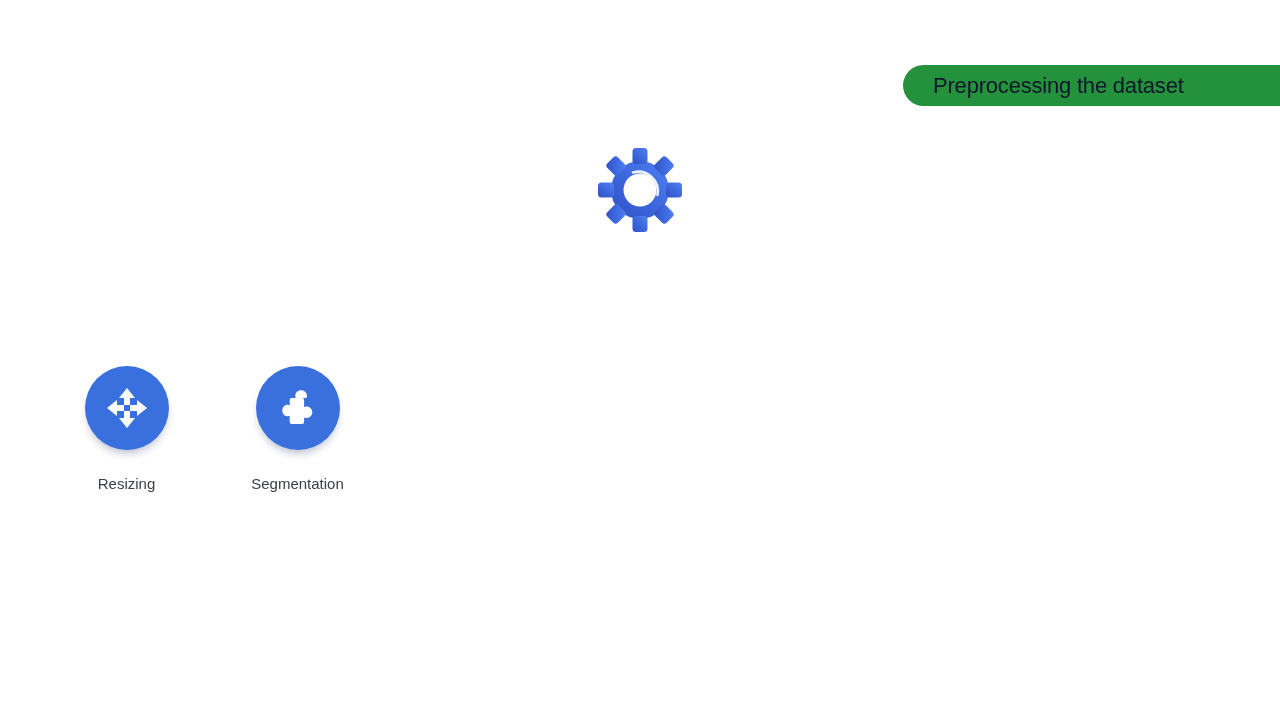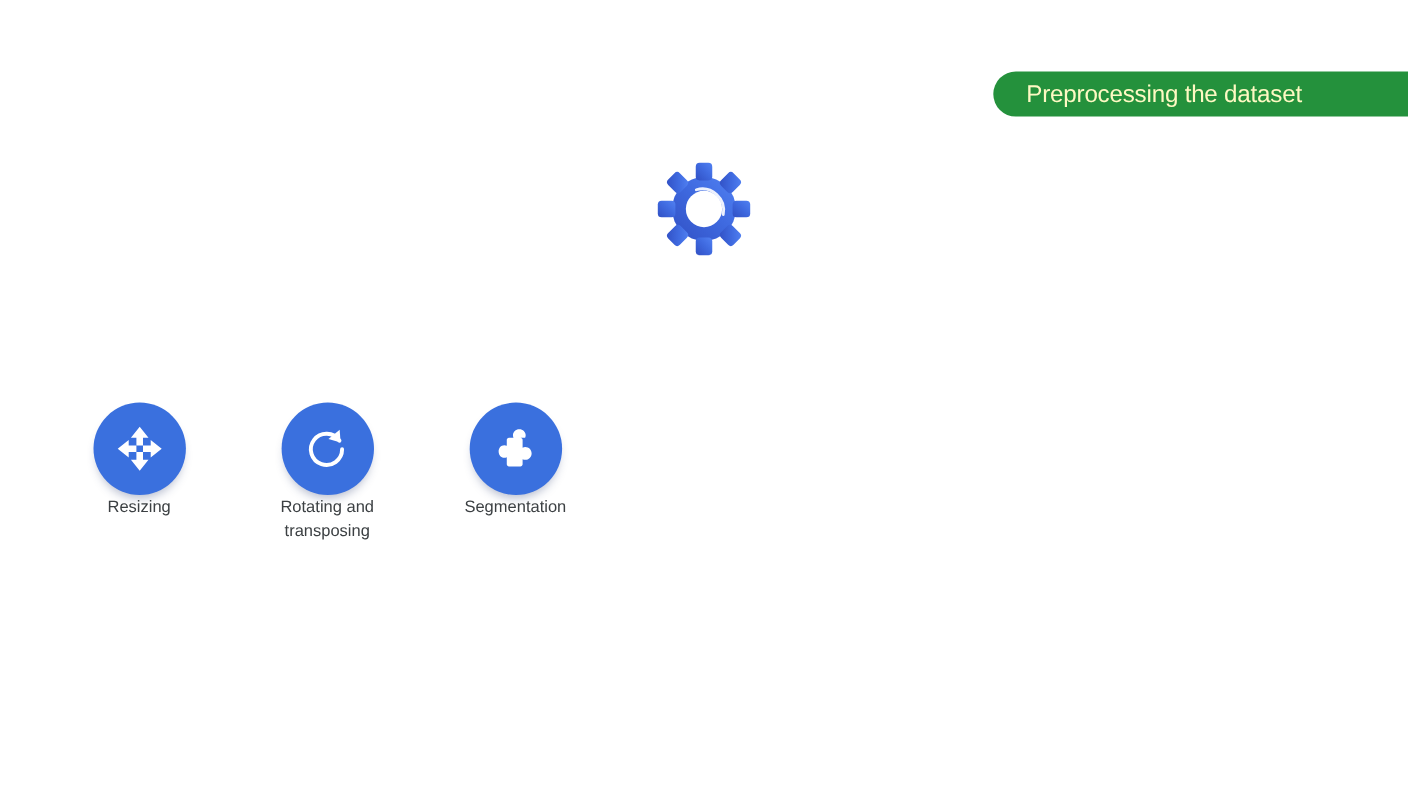--- a/index.html
+++ b/index.html
@@ -23,21 +23,21 @@
     width: 420px;           
     height: 41px;
     background: #24913c;
     border-radius: 21px 0 0 21px;
     display: flex;
     align-items: center;
     box-sizing: border-box;
     padding-left: 30px;
   }
   .banner-text {
-    color: #fef9c3;
+    color: #0f172a;
     font-size: 22px;
     font-weight: 500;
     letter-spacing: -0.2px;
     white-space: nowrap;
   }
 
   
   .gear-wrap {
     position: absolute;
     left: 592px;
@@ -71,20 +71,21 @@
     border-radius: 50%;
     background: #3a70de;
     display: flex;
     align-items: center;
     justify-content: center;
     box-shadow: 0 6px 9px -3px rgba(40,60,110,0.34);
   }
   .bubble svg { display: block; }
 
   .step-label {
+    margin-top: 23px;
     font-size: 15px;
     line-height: 22px;
     color: #3c4043;
     text-align: center;
     max-width: 160px;
     white-space: pre-line;
   }
 </style>
 </head>
 <body>
@@ -139,32 +140,20 @@
           </g>
         </svg>
       </span>
     </div>
     <div class="step-label">Resizing</div>
   </div>
 
 
 
 
-  <div class="step">
-    <div class="bubble">
-      <span>
-        <svg width="42" height="42" viewBox="0 0 42 42" xmlns="http://www.w3.org/2000/svg">
-          <path fill="none" stroke="#ffffff" stroke-width="3.6" stroke-linecap="round" d="M31.6 13.6 A 14.2 14.2 0 1 0 34 21.5"></path>
-          <path fill="#ffffff" d="M31.8 3.6 L32.6 15.2 L21.6 12.1 Z"></path>
-        </svg>
-      </span>
-    </div>
-    <div class="step-label">Rotating and
-transposing</div>
-  </div>
 
   <div class="step">
     <div class="bubble">
       <span>
         <svg width="42" height="42" viewBox="0 0 42 42" xmlns="http://www.w3.org/2000/svg">
           <path fill="#ffffff" d="M17.6 3.2 C14.3 3.2 11.8 5.6 11.8 8.7 C11.8 9.5 12 10.2 12.3 10.9
             L8.2 10.9 C7.1 10.9 6.2 11.8 6.2 12.9 L6.2 18.2 C5.5 17.9 4.7 17.7 3.9 17.7
             C0.9 17.7 -1.2 20.3 -1.2 23.5 C-1.2 26.7 0.9 29.2 3.9 29.2
             C4.7 29.2 5.5 29 6.2 28.7 L6.2 35.1 C6.2 36.2 7.1 37.1 8.2 37.1
             L18.6 37.1 C19.7 37.1 20.6 36.2 20.6 35.1 L20.6 30.4

